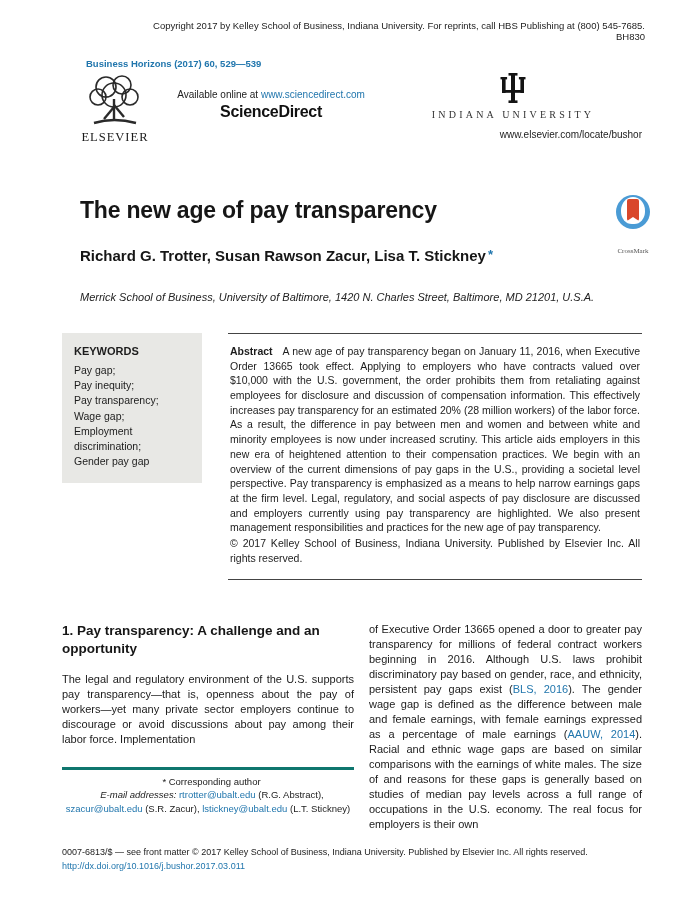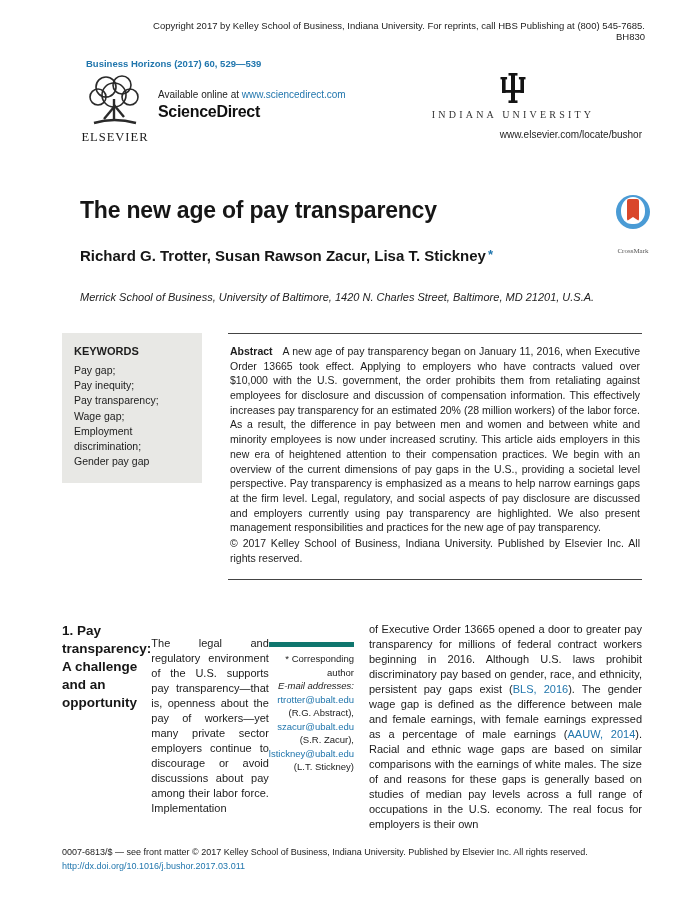--- a/index.html
+++ b/index.html
@@ -14,21 +14,21 @@
     display:flex; justify-content:space-between; align-items:flex-end;
     padding:20px 55px 0 30px; font-size:9.5px; color:#222;flex-direction:column;
   }
   .journal-cite {
     margin:16px 0 0 86px; font-size:9.5px; color:#2176ad; font-weight:bold;
   }
   
   .headrow { display:flex; align-items:flex-start; padding:4px 58px 0 72px; }
   .elsevier-block { width:86px; text-align:center; }
   .elsevier-word { font-family:"Liberation Serif", serif; font-size:12.5px; letter-spacing:1px; color:#1a1a1a; margin-top:1px; }
-  .center-block { flex:1; padding-top:16px; }
+  .center-block { flex:1; text-align:center; padding-top:16px; }
   .avail-line { font-size:10px; color:#222; }
   .avail-line a, .link { color:#2176ad; text-decoration:none; }
   .sd-logo { font-size:16px; font-weight:bold; color:#111; margin-top:3px; letter-spacing:-0.3px; }
   .kelley-block { width:258px; text-align:center; padding-top:0; }
   .trident { margin:0 auto 4px; display:block; }
   .kelley-name {
     font-family:"Liberation Serif", serif; font-weight:bold; font-size:14.5px;
     letter-spacing:0.6px; color:#111; border-bottom:2px solid #333; padding-bottom:3px;
   }
   .kelley-univ {
@@ -53,25 +53,25 @@
   .kwbox { width:140px; background:#e8e8e5; padding:11px 12px 14px; font-size:10.5px; line-height:1.45; color:#1c1c1c; flex-shrink:0; align-self:flex-start; }
   .kwbox .kwhead { font-weight:bold; font-size:11px; margin-bottom:3px; }
   .abscol {
     flex:1; border-top:1.5px solid #444; border-bottom:1.5px solid #444;
     padding:10px 2px 14px; font-size:10.5px; line-height:1.4; text-align:justify; color:#1c1c1c;
   }
   .abs-label { font-weight:bold; margin-right:10px; }
   .abs-copy { margin-top:1px; text-align:justify; }
   
   .bodyrow { display:flex; margin:42px 58px 0 62px; gap:15px; font-size:11px; line-height:1.36; text-align:justify; color:#1b1b1b; }
-  .col-left { width:292px; flex-shrink:0; display:flex; flex-direction:row; }
+  .col-left { width:292px; flex-shrink:0; display:flex; flex-direction:column; }
   .col-right { flex:1; }
   .sec-head { font-size:13.5px; font-weight:bold; line-height:1.32; text-align:left; color:#161616; }
   .col-left p { margin-top:14px; }
-  .footnote { margin-top:20px; border-top:5px solid #0f766e; padding-top:5px; font-size:9.5px; line-height:1.42; text-align:right; }
+  .footnote { margin-top:20px; border-top:3px solid #0f766e; padding-top:5px; font-size:9.5px; line-height:1.42; text-align:center; }
   .fn-line1 { padding-left:7px; }
   .fn-emails { text-indent:8px; }
   .fn-emails .em-label { font-style:italic; }
   
   .bottomblock { margin:14px 58px 0 62px; font-size:9px; line-height:1.55; color:#222; }
   a { text-decoration:none; }
   
   .tree { display:block; margin:0 auto; }
 </style>
 </head>

